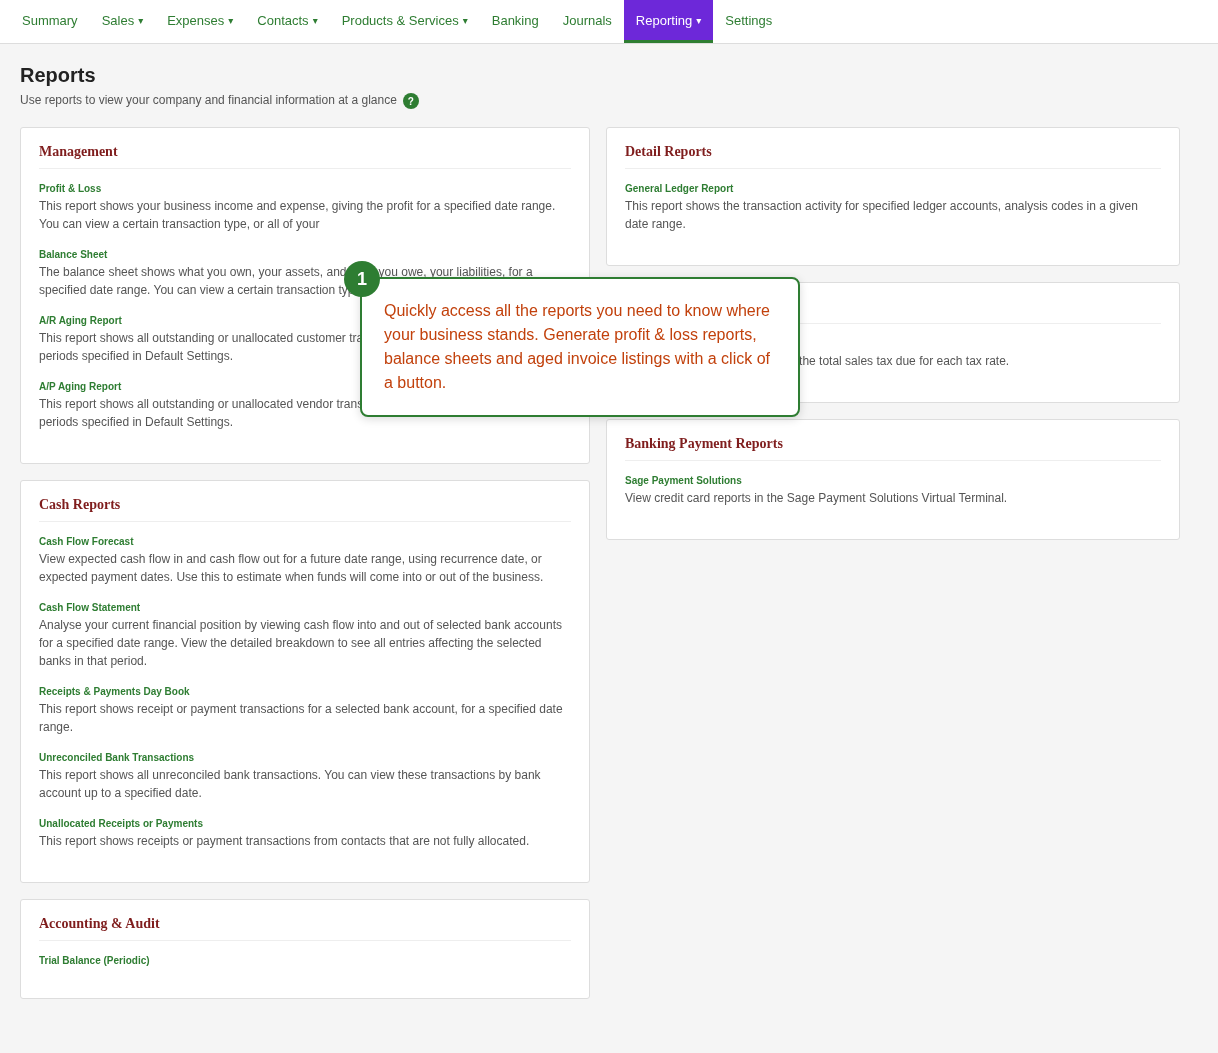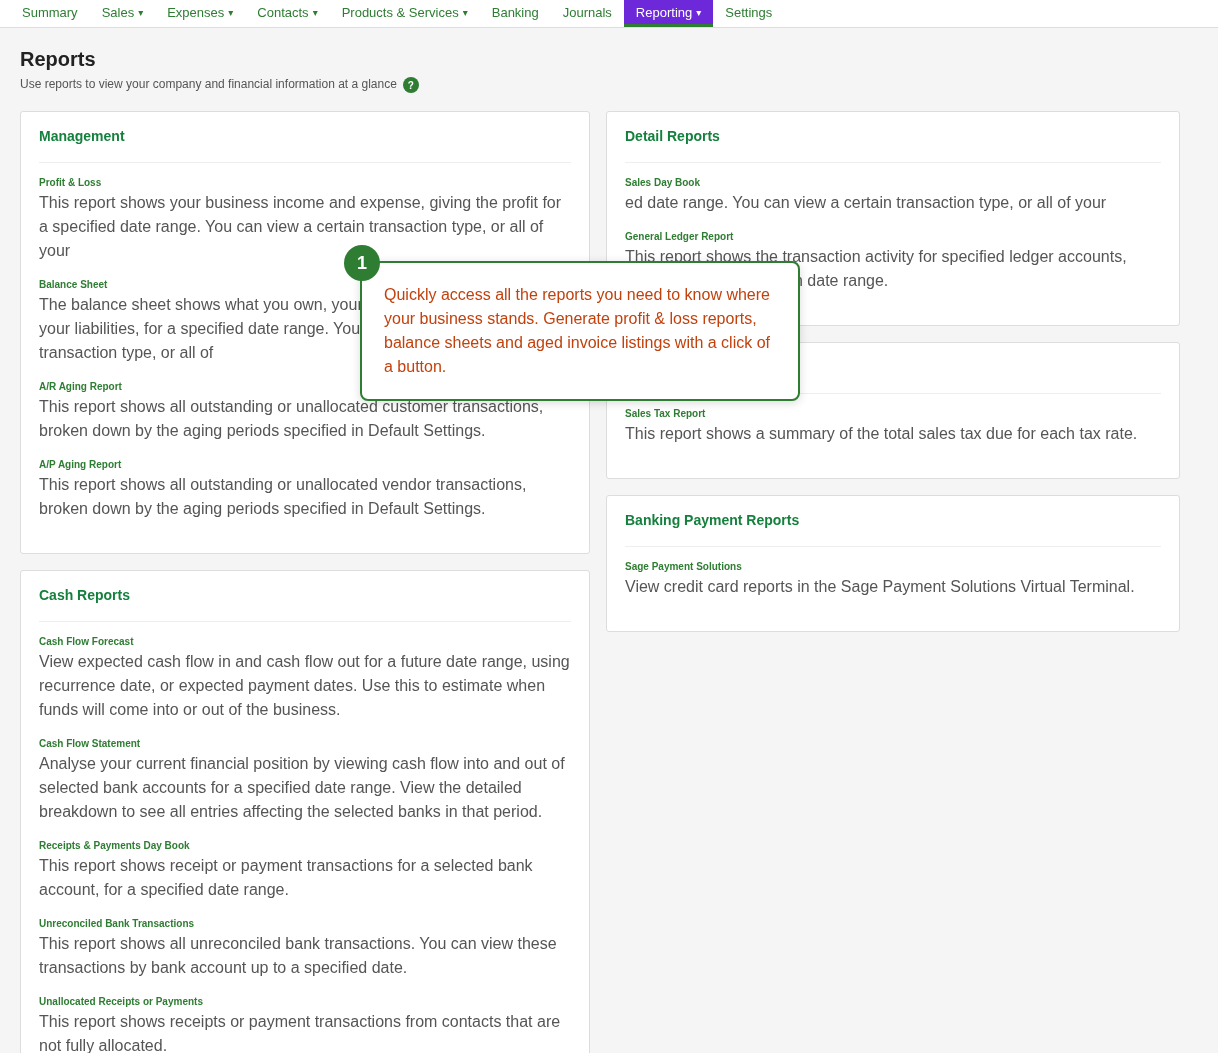--- a/index.html
+++ b/index.html
@@ -4,21 +4,21 @@
   <style>
     * { box-sizing: border-box; margin: 0; padding: 0; }
     body { font-family: Arial, sans-serif; font-size: 13px; color: #333; background: #f5f5f5; }
 
     
     nav {
       background: #fff;
       border-bottom: 1px solid #ddd;
       display: flex;
       align-items: stretch;
-      height: 28px;
+      height: 44px;
       padding: 0 10px;
     }
     .nav-item {
       display: flex;
       align-items: center;
       padding: 0 12px;
       color: #2e7d32;
       font-size: 13px;
       cursor: pointer;
       text-decoration: none;
@@ -80,39 +80,40 @@
     .card {
       background: #fff;
       border: 1px solid #ddd;
       border-radius: 3px;
       margin-bottom: 16px;
       padding: 16px 18px;
     }
     .card-title {
       font-size: 14px;
       font-weight: bold;
-      color: #15803d;
+      color: #7f1d1d;
       margin-bottom: 14px;
-      padding-bottom: 18px;
+      padding-bottom: 8px;
       border-bottom: 1px solid #eee;
+      font-family: Liberation Serif, serif;
     }
 
     
     .report-item { margin-bottom: 16px; }
     .report-link {
       color: #2e7d32;
       font-size: 10px;
       font-weight: bold;
       cursor: pointer;
       text-decoration: none;
       display: block;
       margin-bottom: 3px;
     }
     .report-desc {
-      font-size: 16px;
+      font-size: 12px;
       color: #555;
       line-height: 1.5;
     }
 
     
     .tooltip-overlay {
       position: absolute;
       top: 150px;
       left: 340px;
       width: 440px;
@@ -223,24 +224,20 @@
 
       </div>
 
     </div>
 
     <div class="col-right">
 
       <div class="card">
         <div class="card-title">Detail Reports</div>
         <div class="report-item">
-          <a class="report-link">Sales Day Book</a>
-          <p class="report-desc">ed date range. You can view a certain transaction type, or all of your</p>
-        </div>
-        <div class="report-item">
           <a class="report-link">General Ledger Report</a>
           <p class="report-desc">This report shows the transaction activity for specified ledger accounts, analysis codes in a given date range.</p>
         </div>
       </div>
 
       <div class="card">
         <div class="card-title">Tax Reports</div>
         <div class="report-item">
           <a class="report-link">Sales Tax Report</a>
           <p class="report-desc">This report shows a summary of the total sales tax due for each tax rate.</p>

